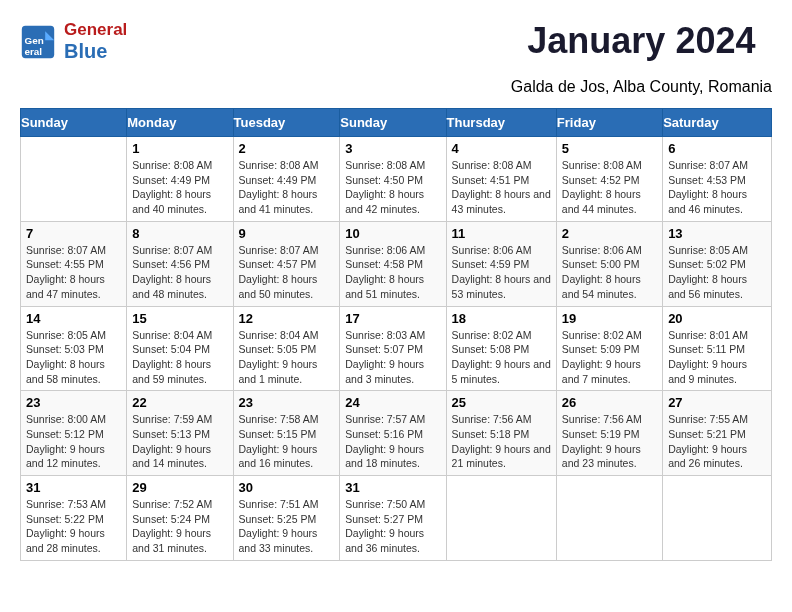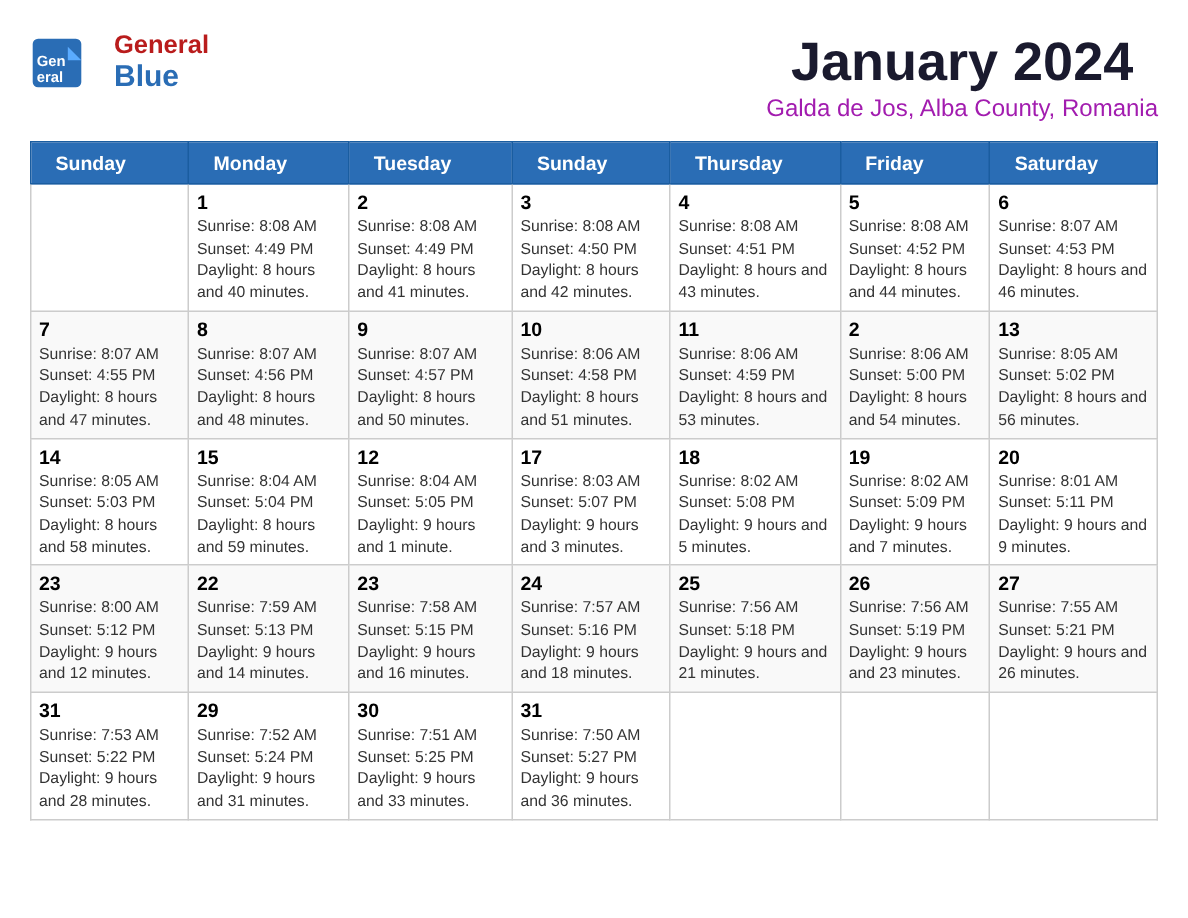--- a/index.html
+++ b/index.html
@@ -12,48 +12,48 @@
     }
     .header-section {
       display: flex;
       justify-content: space-between;
       align-items: flex-start;
       margin-bottom: 12px;
     }
     .logo {
       display: flex;
       align-items: center;
-      gap: 20px;
+      gap: 8px;
     }
     .logo-icon {
       width: 36px;
       height: 36px;
     }
     .title-section {
       text-align: center;
     }
     .calendar-title {
       font-size: 36px;
       font-weight: bold;
       color: #1a1a2e;
     }
     .calendar-subtitle {
       font-size: 16px;
-      color: #a21caf;
-      margin-top: 2px;
+      color: #000000;
+      margin-top: 16px;
     }
     table {
       width: 100%;
       border-collapse: collapse;
       font-size: 11px;
     }
     thead tr th {
       background-color: #2a6db5;
       color: white;
-      padding: 6px 16px;
+      padding: 6px 0;
       text-align: left;
       font-size: 13px;
       font-weight: bold;
       border: 1px solid #1a5da0;
     }
     tbody tr td {
       border: 1px solid #ccc;
       padding: 4px 5px;
       vertical-align: top;
       min-height: 70px;

